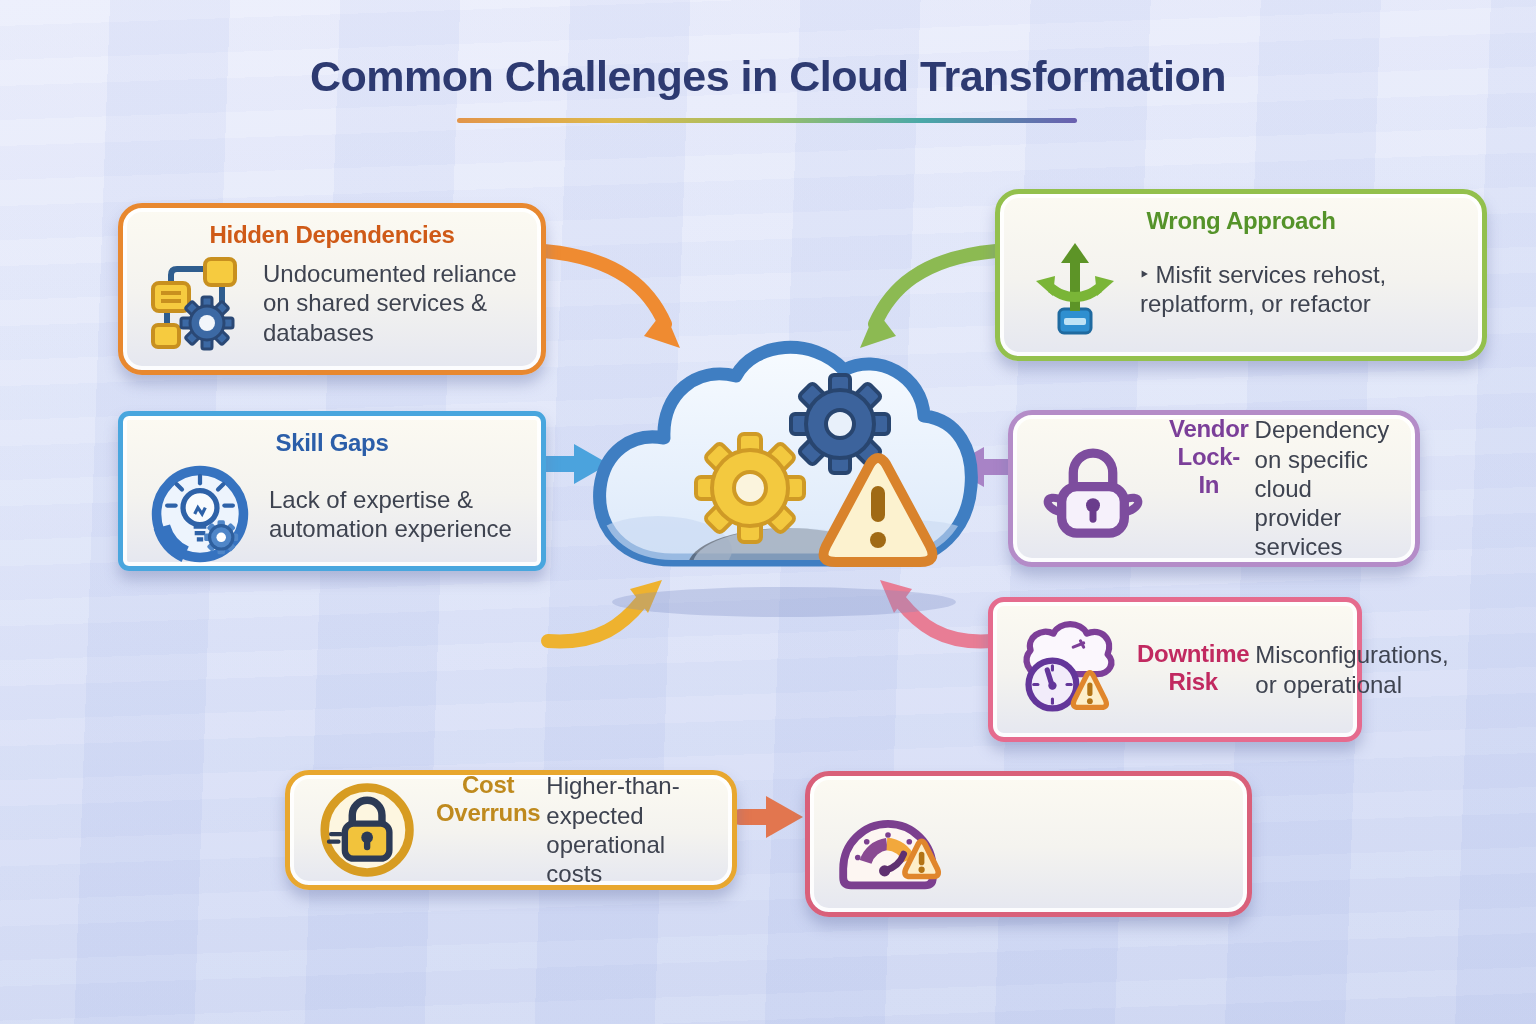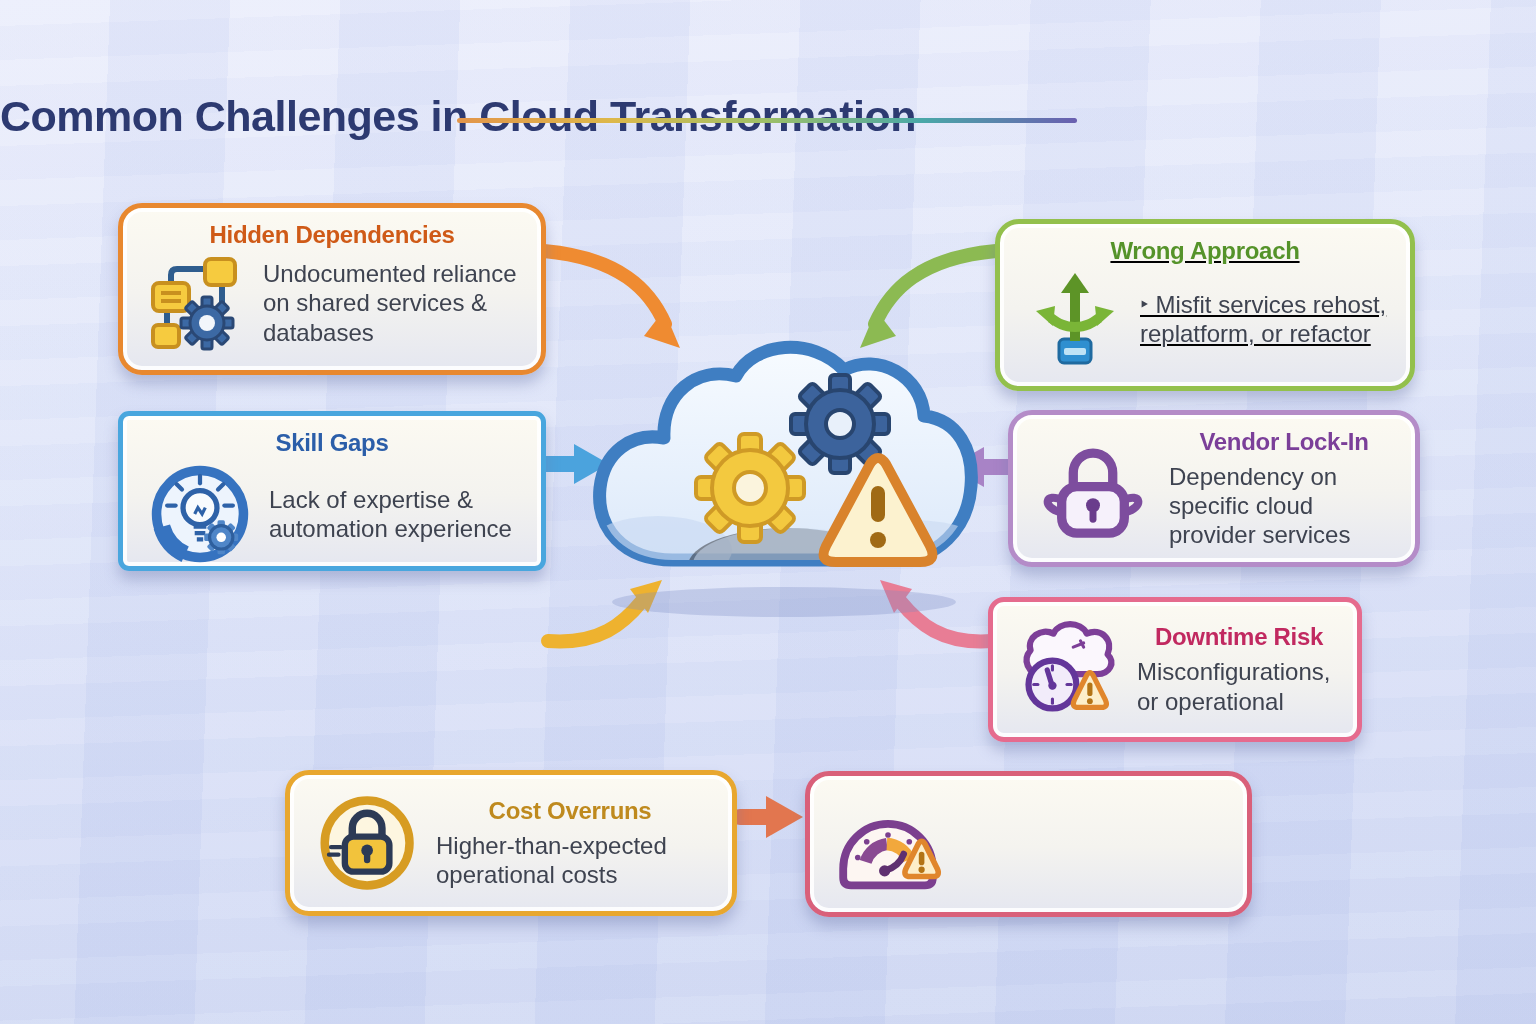--- a/index.html
+++ b/index.html
@@ -3,49 +3,49 @@
 <meta charset="utf-8">
 <style>
   html,body{margin:0;padding:0;background:#c9d2ee;}
   .canvas{position:relative;width:1536px;height:1024px;overflow:hidden;
     font-family:"Liberation Sans",sans-serif;
     background:linear-gradient(175deg,#eaedfc 0%,#dfe5f9 38%,#d3dbf5 75%,#ccd5f2 100%);}
   .canvas::before{content:"";position:absolute;inset:0;
     background:repeating-linear-gradient(92deg,rgba(255,255,255,.10) 0 110px,rgba(186,198,236,.14) 110px 230px),
                repeating-linear-gradient(178deg,rgba(255,255,255,.07) 0 26px,rgba(180,192,232,.07) 26px 60px);
     pointer-events:none;}
-  .page-title{position:absolute;top:52px;left:0;width:100%;text-align:left;
-    font-size:43px;font-weight:bold;color:#2d3a71;letter-spacing:-.5px;z-index:3;margin-top:40px;}
+  .page-title{position:absolute;top:52px;left:0;width:100%;text-align:center;
+    font-size:43px;font-weight:bold;color:#2d3a71;letter-spacing:-.5px;z-index:3;}
   .divider{position:absolute;top:118px;left:457px;width:620px;height:5px;border-radius:3px;z-index:3;}
 
   .layer{position:absolute;inset:0;z-index:1;}
   .card{position:absolute;z-index:2;border:5px solid #999;border-radius:24px;box-sizing:border-box;
     background:linear-gradient(180deg,#fcfaf2 0%,#f4f3ef 52%,#e5e7f0 100%);
     box-shadow:0 9px 14px rgba(108,118,168,.38), inset 0 0 0 4px rgba(255,255,255,.88);}
   .card-title{font-weight:bold;font-size:24px;text-align:center;letter-spacing:-.3px;}
   .card-desc{font-size:24px;color:#3e4350;line-height:1.22;}
   .vt{padding-top:13px;}
   .vt .card-row{display:flex;align-items:center;gap:16px;padding:4px 14px 0 24px;}
   .hz{display:flex;align-items:center;gap:18px;padding:10px 16px 10px 22px;}
-  .hz .text{display:flex;flex-direction:column;gap:6px;}
+  .hz .text{display:flex;flex-direction:row;gap:6px;}
   .icon{flex:0 0 auto;}
 
   #card-hidden-dependencies{left:118px;top:203px;width:428px;height:172px;}
   #card-hidden-dependencies .icon{width:100px;height:100px;}
   #card-hidden-dependencies .card-desc{max-width:268px;}
   #card-skill-gaps{left:118px;top:411px;width:428px;height:160px;border-radius:11px;}
   #card-skill-gaps .icon{width:106px;height:106px;}
   #card-skill-gaps .card-desc{max-width:280px;}
   #card-security-gaps{left:167px;top:597px;width:384px;height:148px;}
   #card-security-gaps .icon{width:102px;height:102px;}
   #card-security-gaps .card-desc{max-width:200px;}
-  #card-cost-overruns{left:285px;top:770px;width:452px;height:146px;}
+  #card-cost-overruns{left:285px;top:770px;width:452px;height:120px;}
   #card-cost-overruns .icon{width:106px;height:106px;}
   #card-cost-overruns .card-desc{max-width:268px;}
-  #card-wrong-approach{left:995px;top:219px;width:420px;height:172px;text-decoration:underline;}
+  #card-wrong-approach{left:995px;top:189px;width:492px;height:172px;}
   #card-wrong-approach .icon{width:100px;height:100px;}
   #card-wrong-approach .card-desc{max-width:288px;}
   #card-vendor-lock-in{left:1008px;top:410px;width:412px;height:157px;}
   #card-vendor-lock-in .icon{width:116px;height:116px;}
   #card-vendor-lock-in .card-desc{max-width:268px;}
   #card-downtime-risk{left:988px;top:597px;width:374px;height:145px;}
   #card-downtime-risk .icon{width:104px;height:104px;}
   #card-downtime-risk .card-desc{max-width:222px;}
   #card-performance-issues{left:805px;top:771px;width:447px;height:146px;}
   #card-performance-issues .icon{width:112px;height:112px;}

